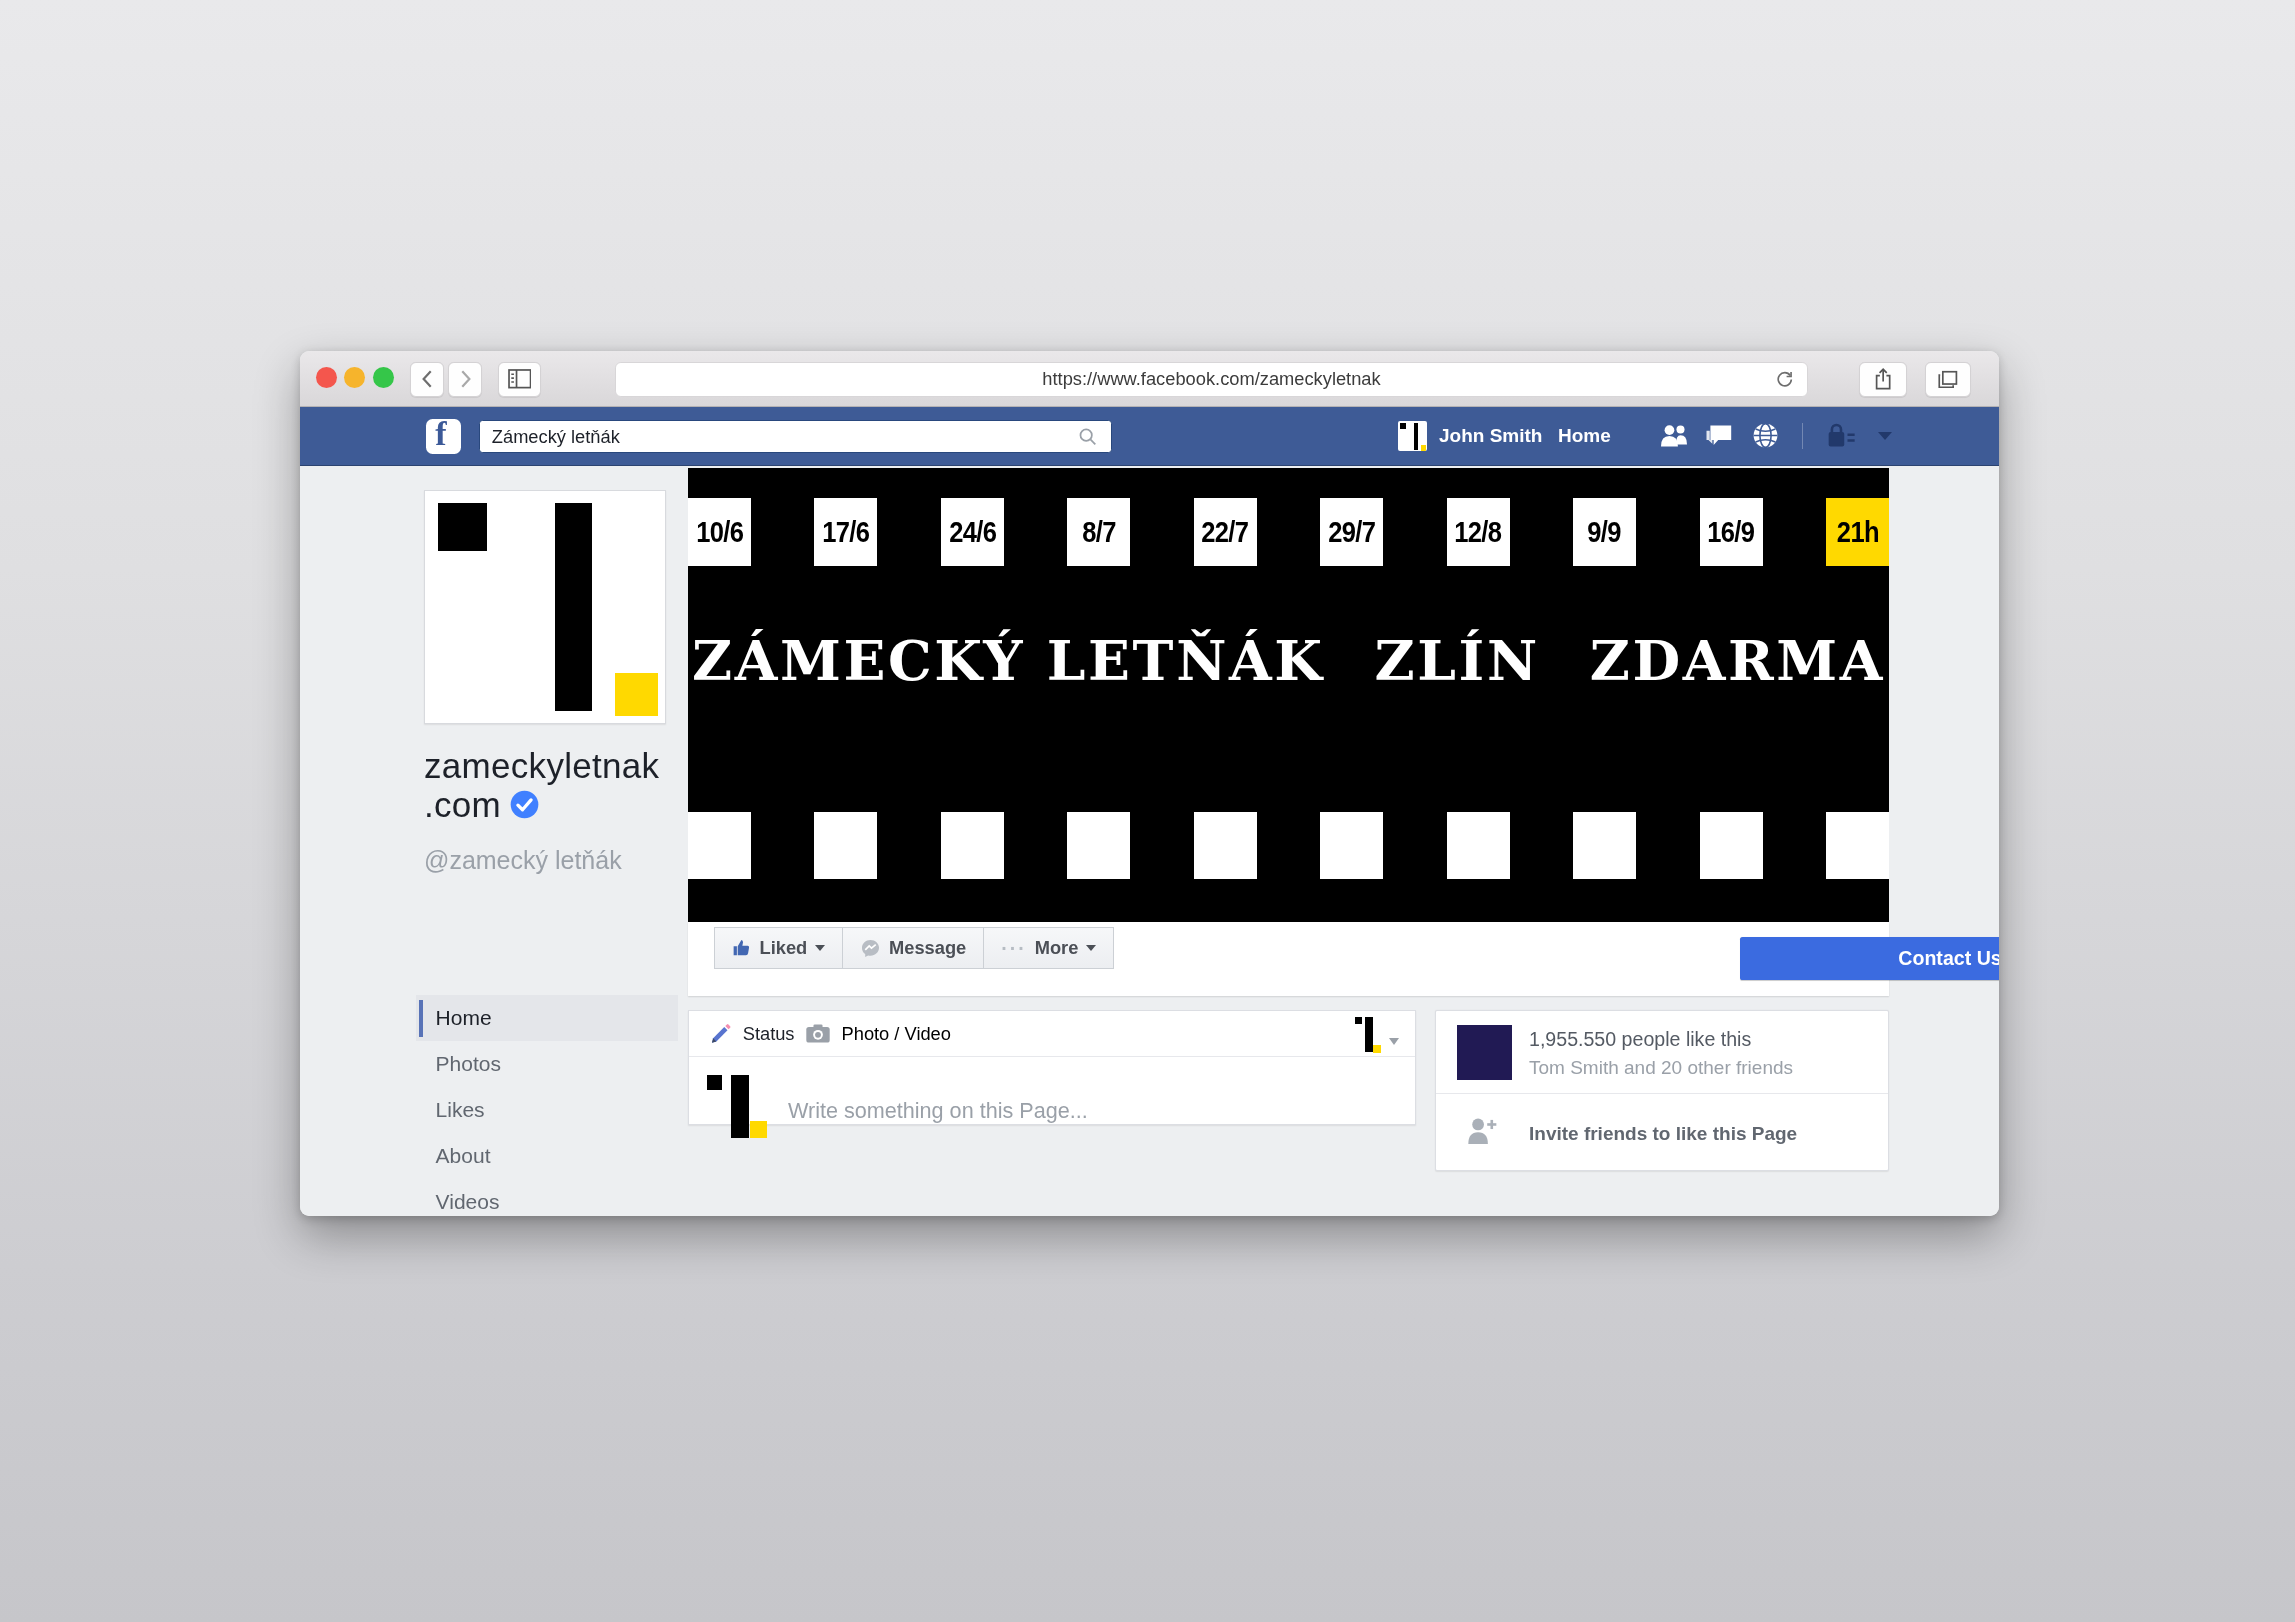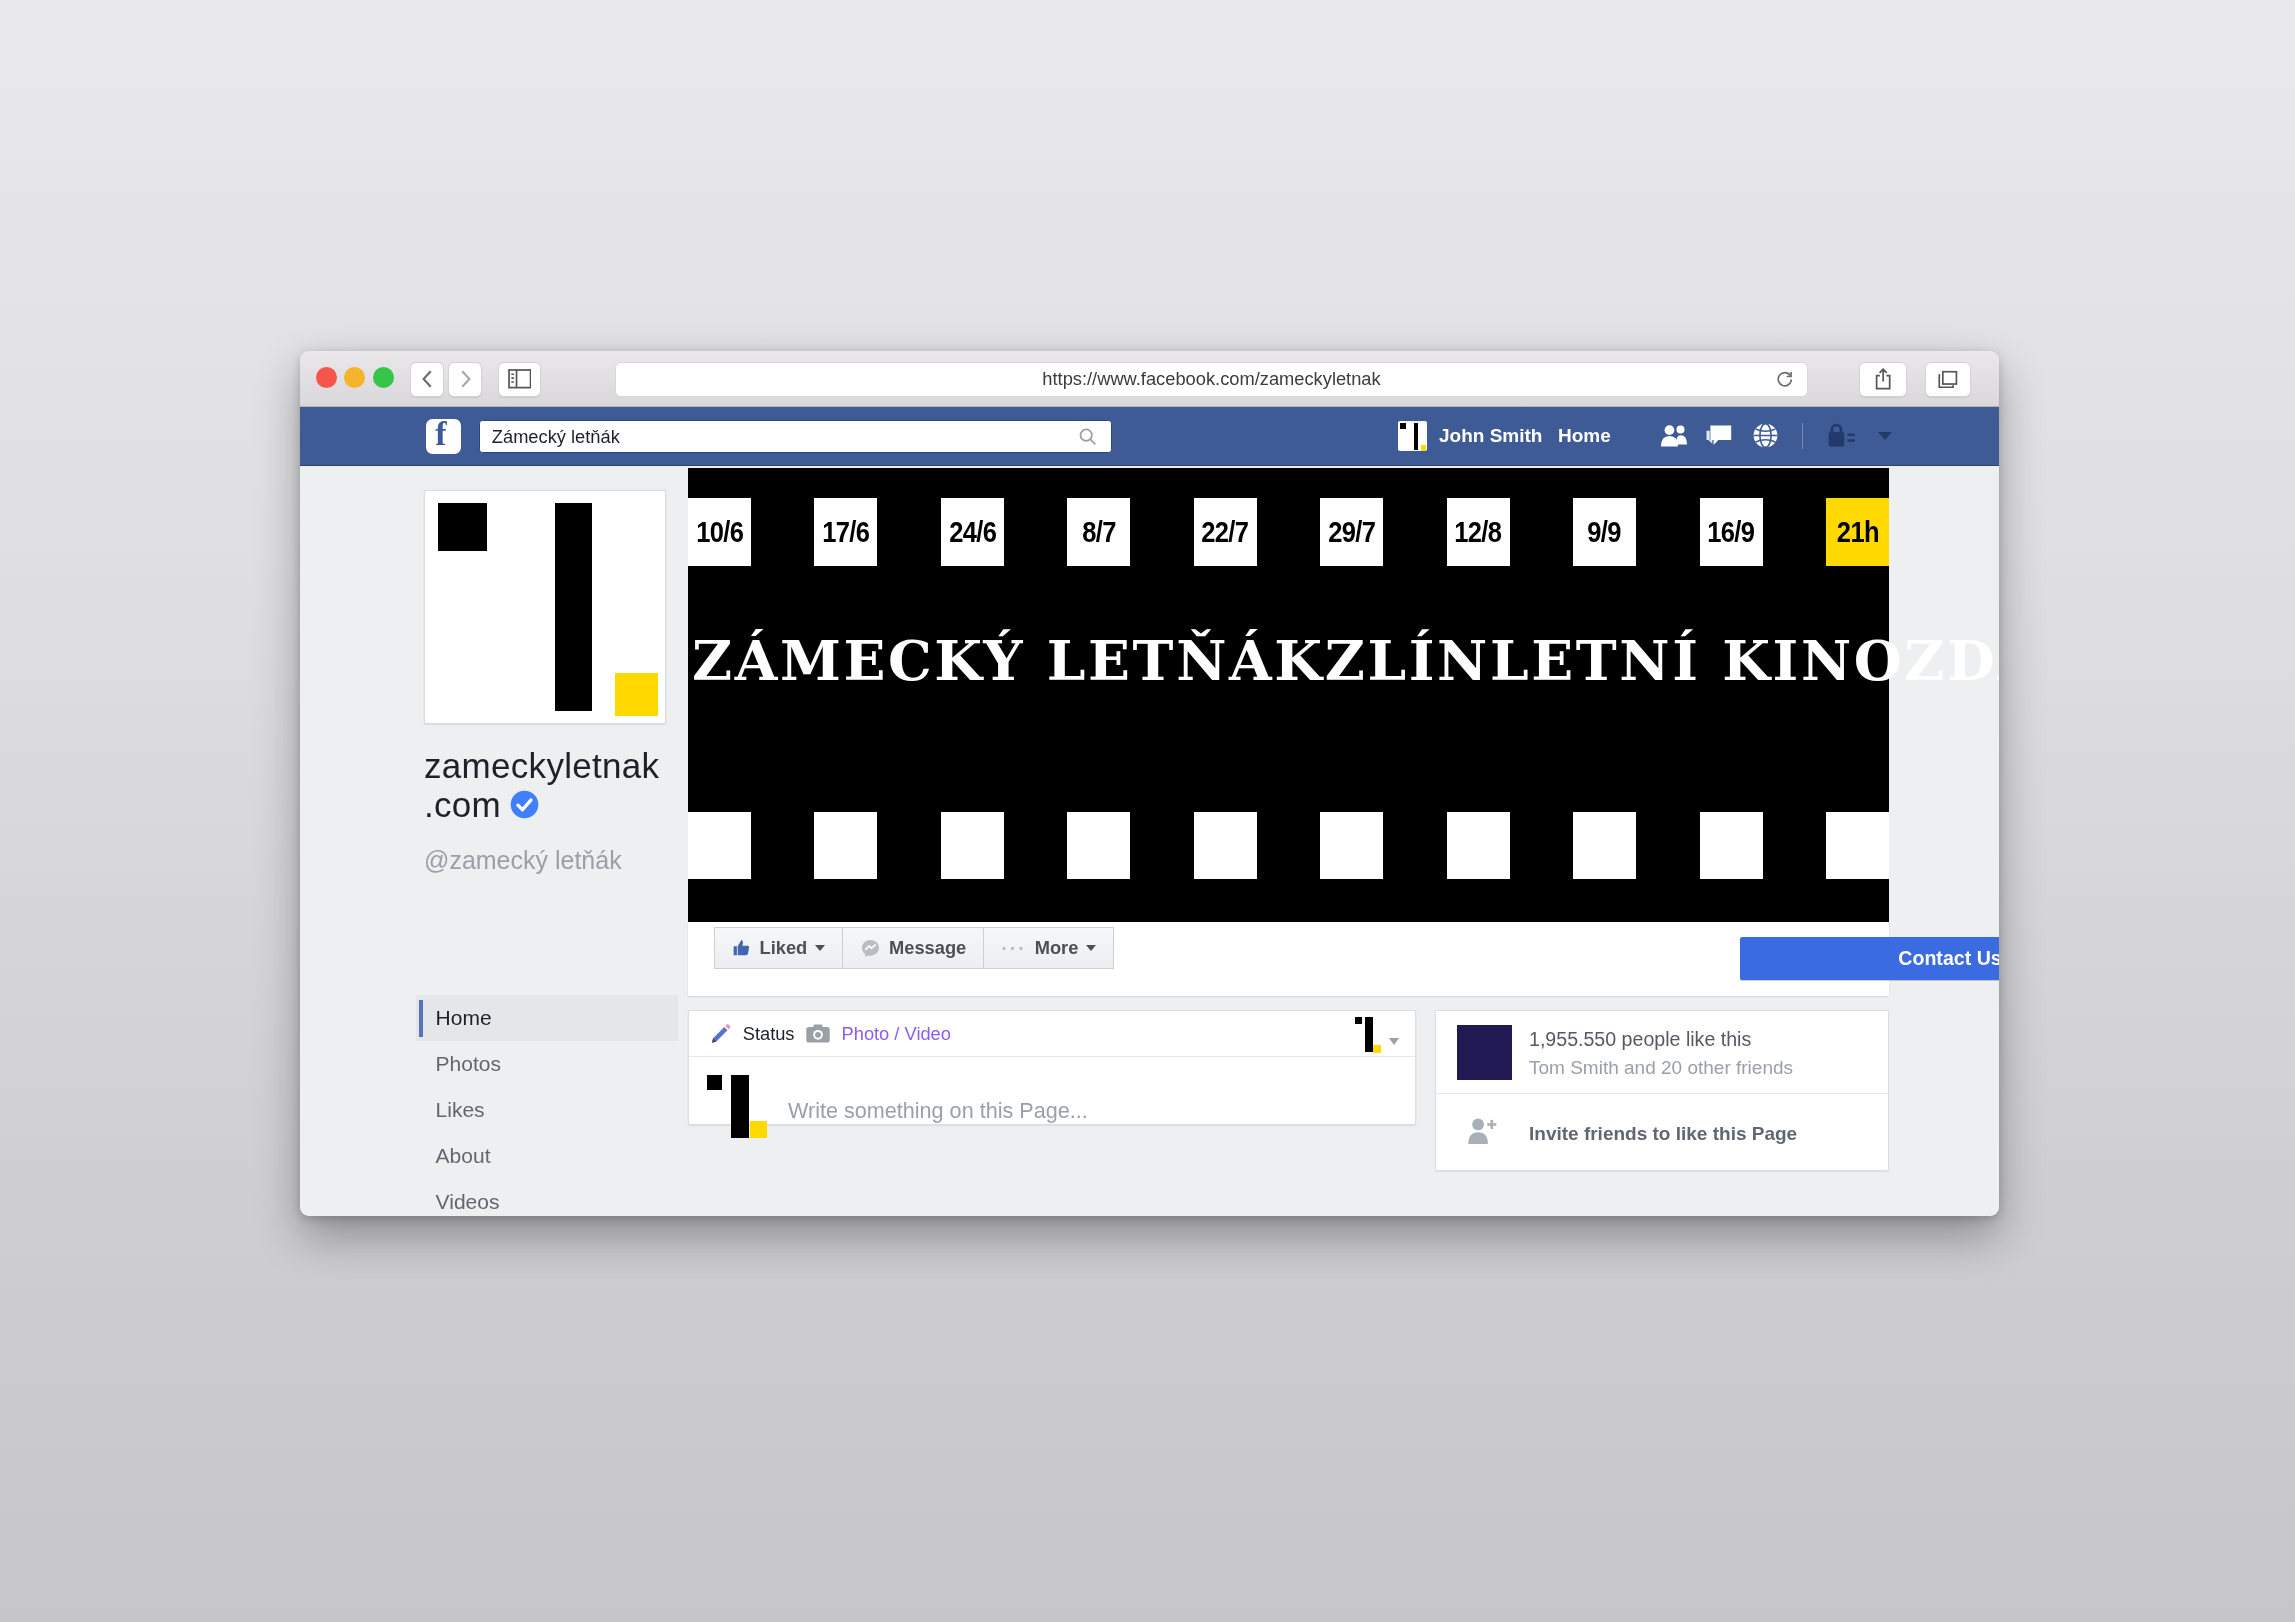--- a/index.html
+++ b/index.html
@@ -115,21 +115,21 @@
     background:#3b6be0; border-radius:2.6px; display:flex; align-items:center;
     justify-content:center; font-size:19.6px; font-weight:bold; color:#fff;
     box-shadow:0 0.7px 0.7px rgba(0,0,0,.2); }
 
   
   .composer { position:absolute; left:388px; top:544px; width:728px; height:115px;
     background:#fff; border:0.7px solid #dcdee3; border-radius:0; box-shadow:0 0.7px 1.3px rgba(0,0,0,.08); }
   .comp-head { position:relative; height:46px; border-bottom:0.7px solid #e7e8ec;
     display:flex; align-items:center; padding:0 19.6px; gap:10.5px; }
   .comp-status { font-size:18.3px; color:#1d2129; }
-  .comp-pv { font-size:18.3px; color:#8b5cf6; }
+  .comp-pv { font-size:18.3px; color:#000000; }
   .comp-right { position:absolute; right:15.7px; top:5.2px; display:flex; align-items:center; gap:9.2px; }
   .comp-right .sm-caret { width:0; height:0; border-left:5.9px solid transparent;
     border-right:5.9px solid transparent; border-top:7.2px solid #9aa0a8; margin-top:13px; }
   .comp-body { position:relative; height:115px; }
   .comp-body .mark-lg { position:absolute; left:18.3px; top:15.7px; }
   .comp-ph { position:absolute; left:99px; top:41px; font-size:21.6px; color:#9aa0a8; }
 
   
   .likes-card { position:absolute; left:1135px; top:544px; width:454px; height:161px;
     background:#fff; border:0.7px solid #dcdee3; border-radius:2px; box-shadow:0 0.7px 1.3px rgba(0,0,0,.08); }
@@ -313,21 +313,20 @@
               <span>16/9</span>
             </div>
           <div class="date-sq yellow">
               <span>21h</span>
             </div>
         </div>
 
         <div class="cover-title">
           <span>ZÁMECKÝ LETŇÁK</span>
           <span>ZLÍN</span>
-          <span>LETNÍ KINO</span>
           <span>ZDARMA</span>
         </div>
 
         <div class="sq-row blank-row">
           <div class="blank-sq"></div>
           <div class="blank-sq"></div>
           <div class="blank-sq"></div>
           <div class="blank-sq"></div>
           <div class="blank-sq"></div>
           <div class="blank-sq"></div>

